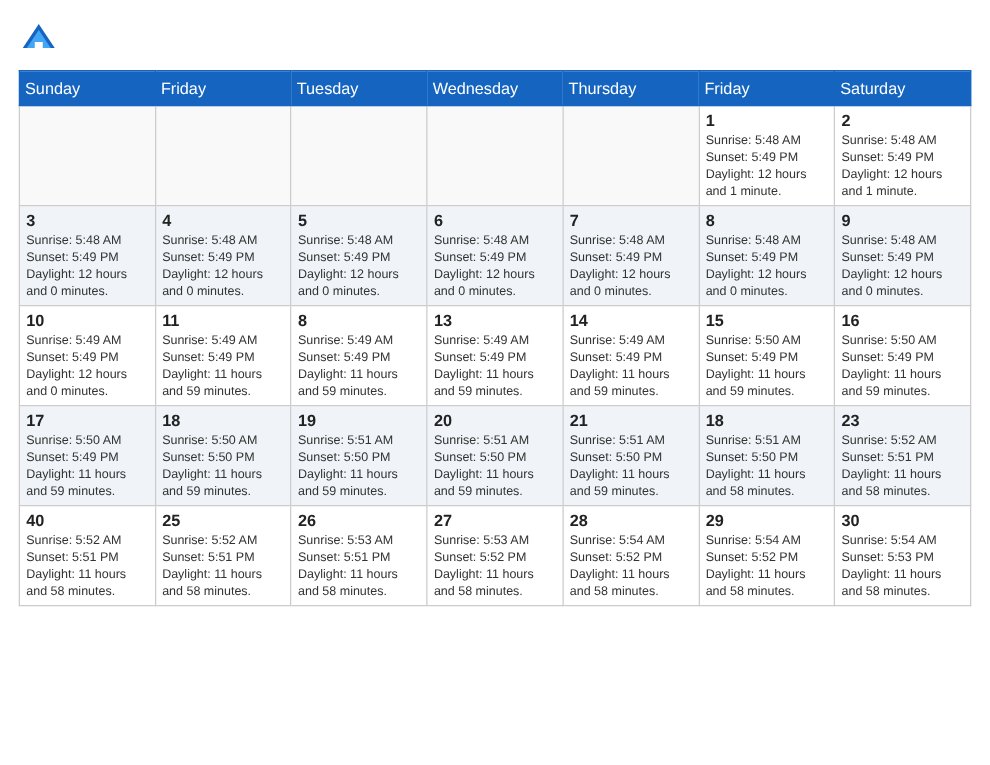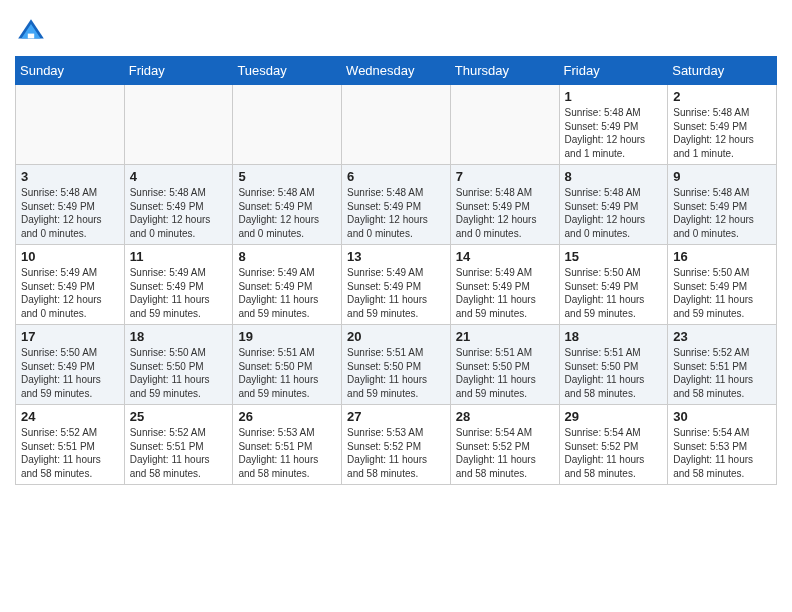--- a/index.html
+++ b/index.html
@@ -288,21 +288,21 @@
           </td>
           <td>
             <span class="day-number">23</span>
             <div class="day-info" style="white-space: pre-line;">Sunrise: 5:52 AM
 Sunset: 5:51 PM
 Daylight: 11 hours and 58 minutes.</div>
           </td>
         </tr>
         <tr class="row-odd">
           <td>
-            <span class="day-number">24</span>
+            <span class="day-number">40</span>
             <div class="day-info" style="white-space: pre-line;">Sunrise: 5:52 AM
 Sunset: 5:51 PM
 Daylight: 11 hours and 58 minutes.</div>
           </td>
           <td>
             <span class="day-number">25</span>
             <div class="day-info" style="white-space: pre-line;">Sunrise: 5:52 AM
 Sunset: 5:51 PM
 Daylight: 11 hours and 58 minutes.</div>
           </td>

